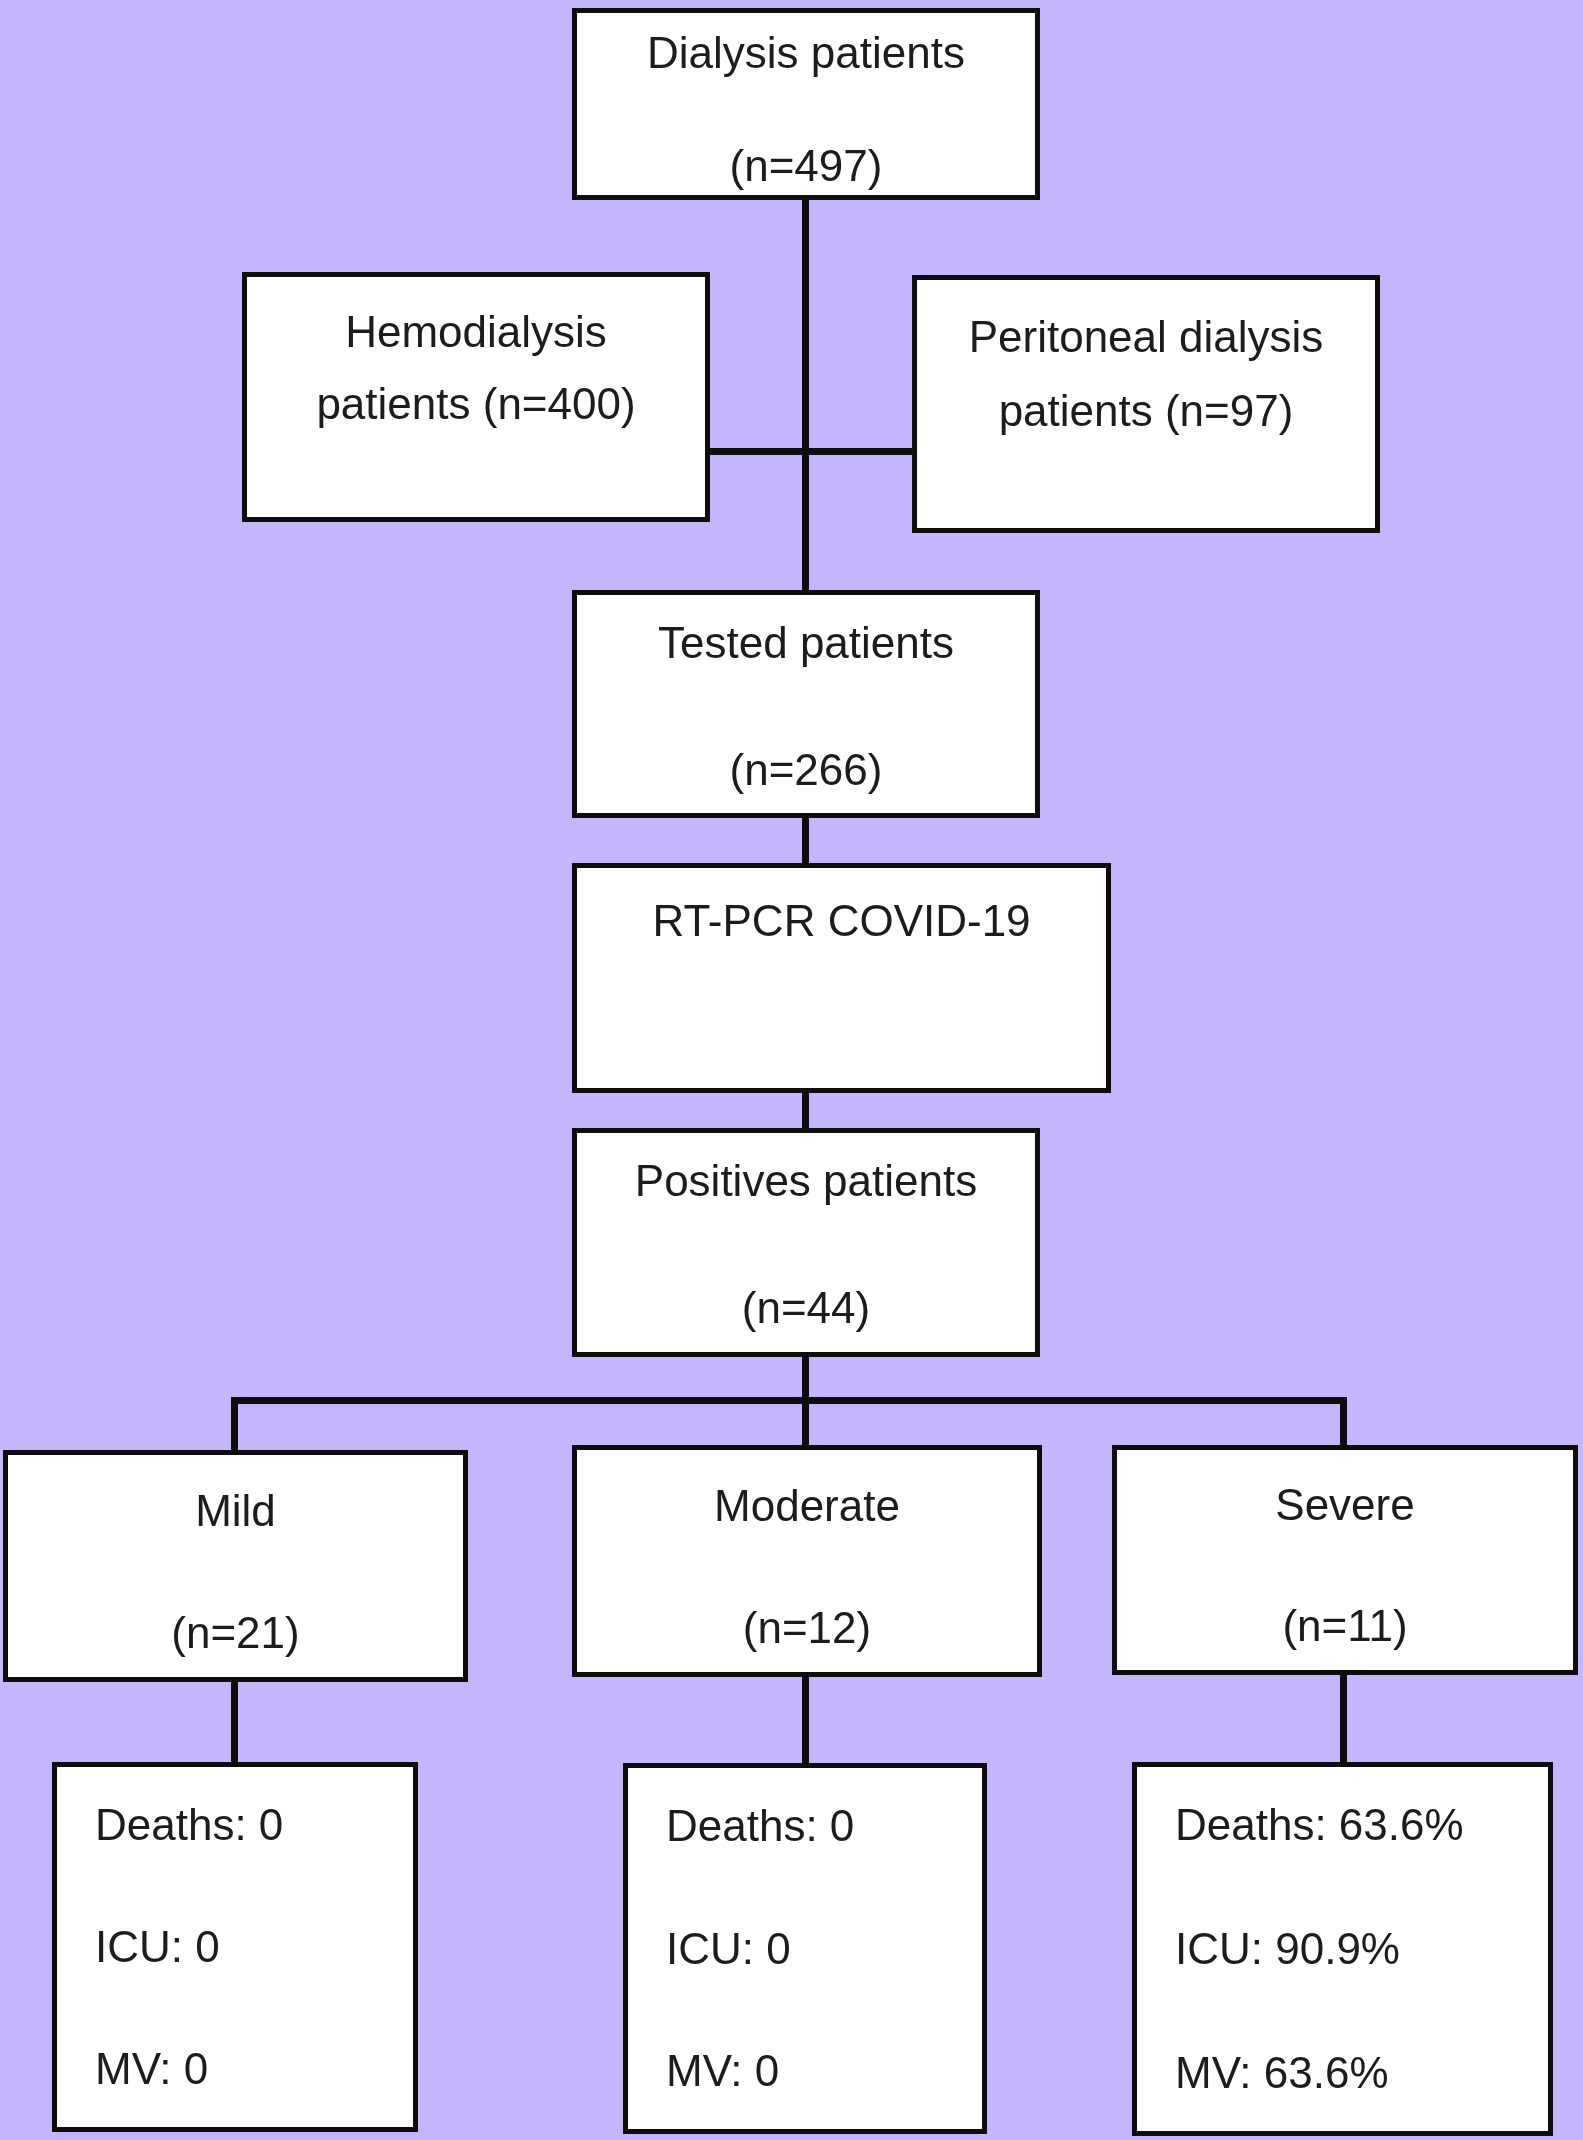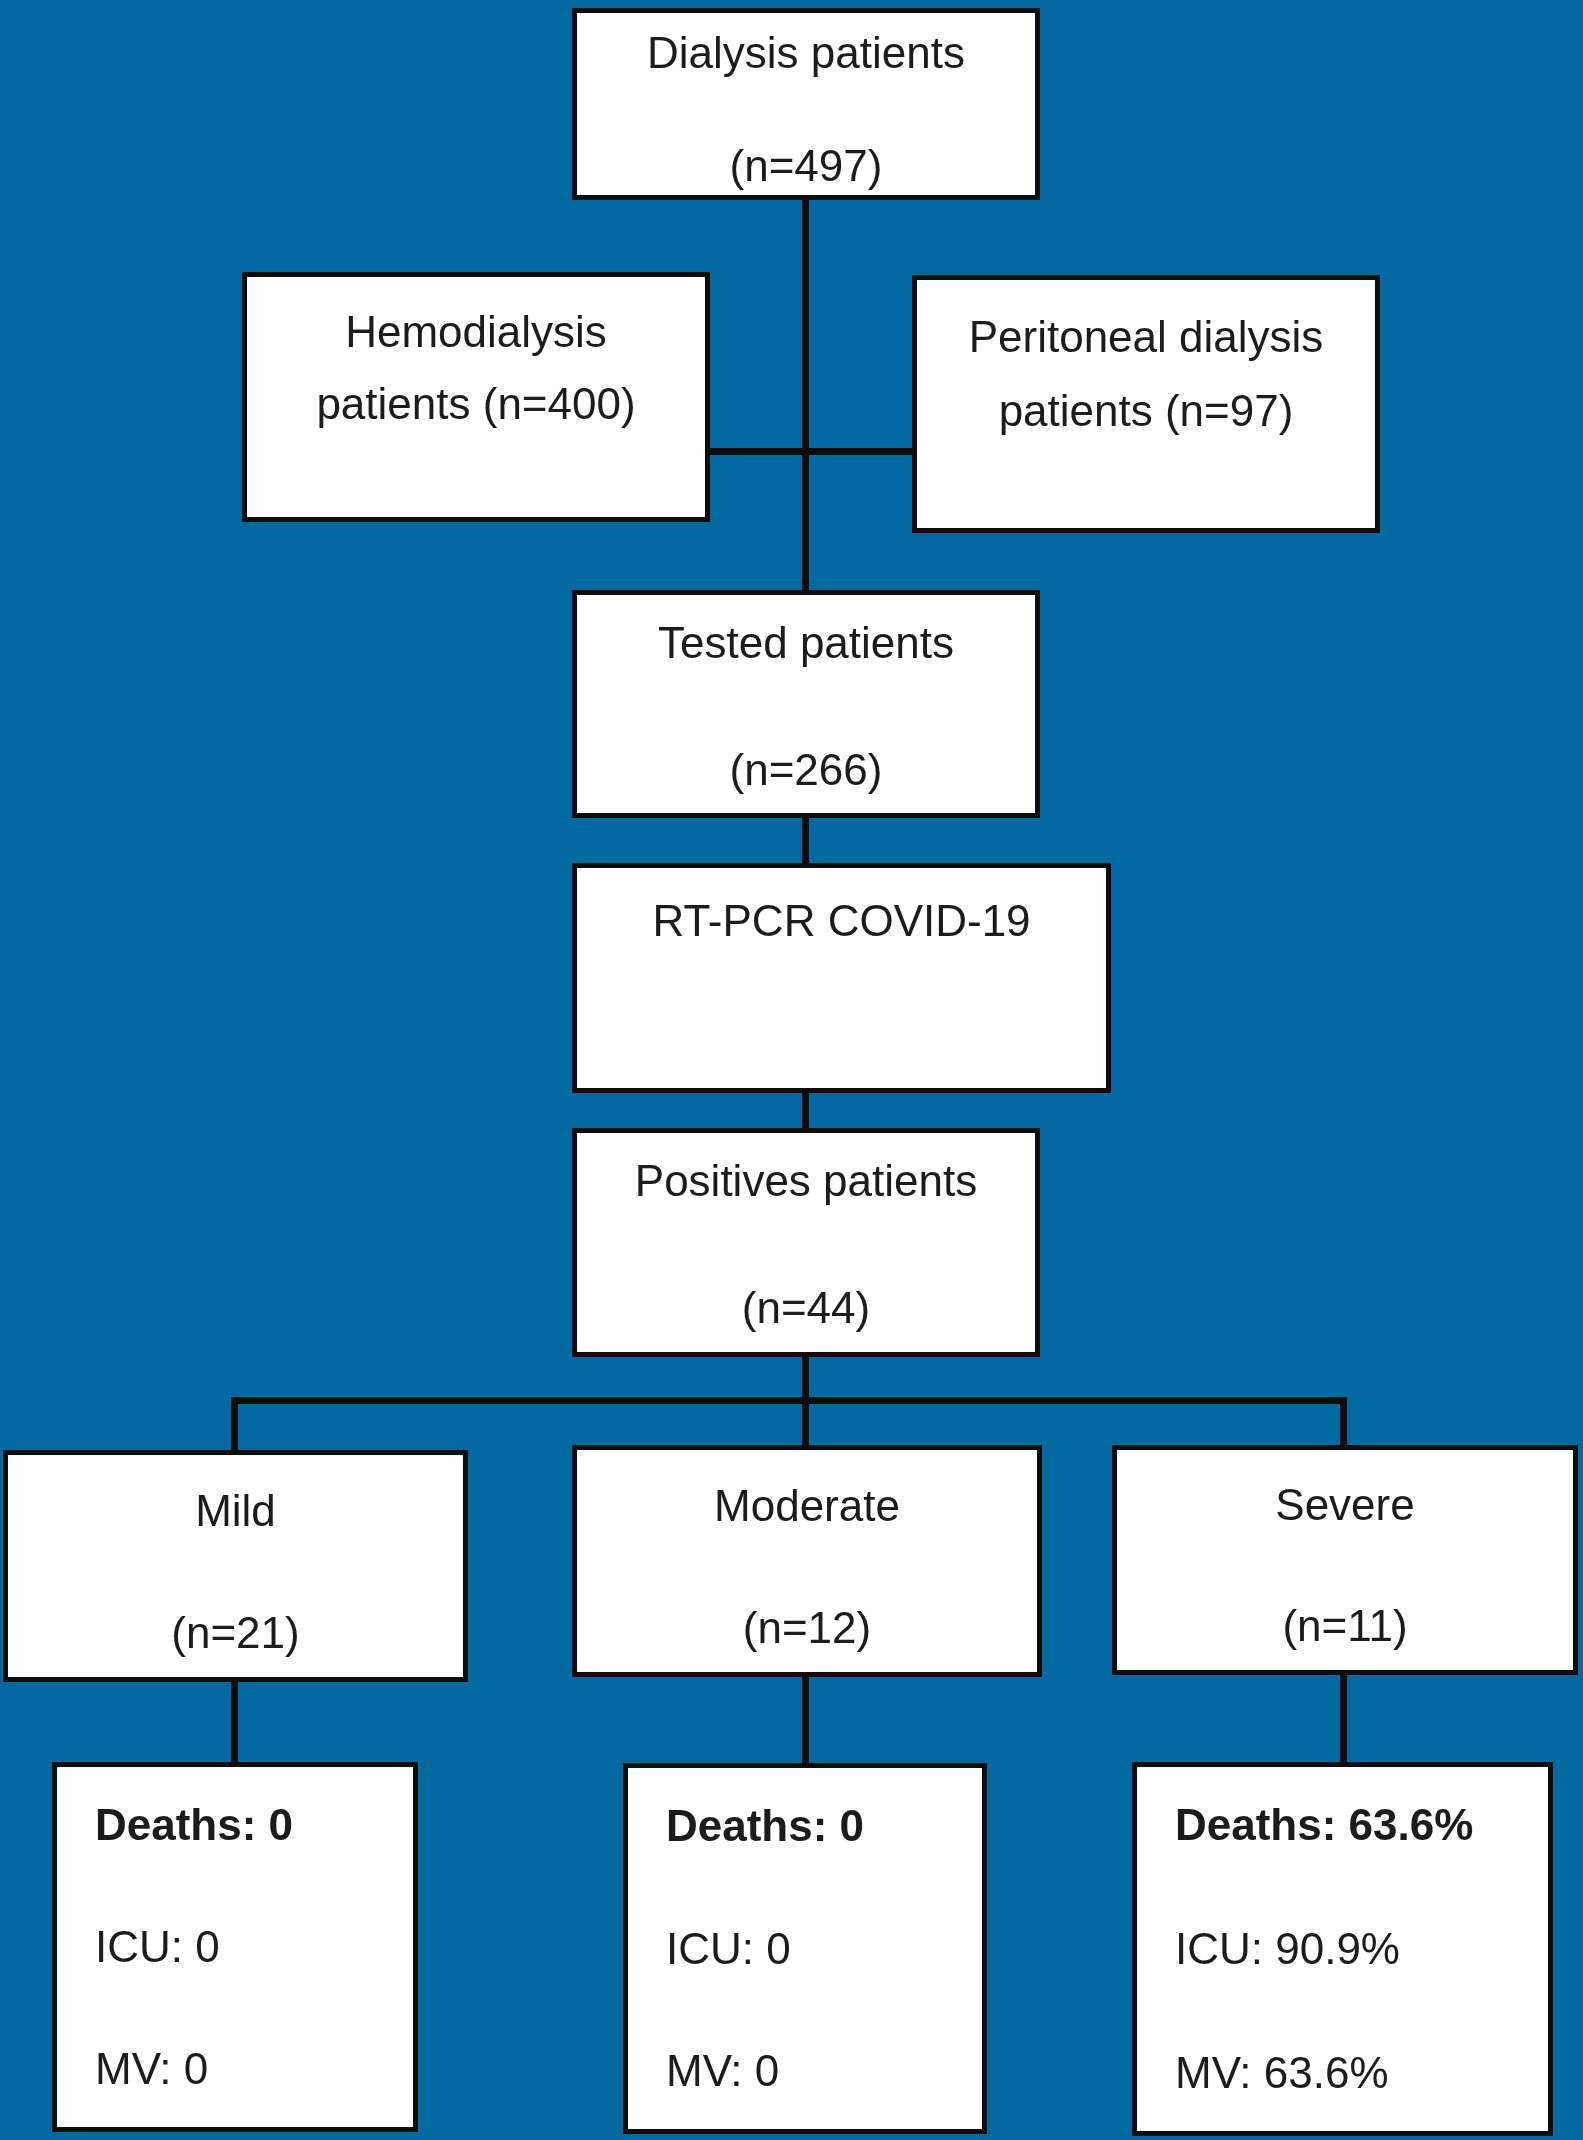--- a/index.html
+++ b/index.html
@@ -1,19 +1,19 @@
 <!DOCTYPE html>
 <html><head>
 <meta charset="utf-8">
 <style>
   html,body{margin:0;padding:0;background:#ffffff;}
   #canvas{
     position:relative;
     width:1583px;height:2140px;
-    background:#0369a1;
+    background:#c4b5fd;
     font-family:"Liberation Sans", sans-serif;
     color:#1c1c1c;
     overflow:hidden;
   }
   .node{
     position:absolute;
     background:#ffffff;
     border:5px solid #0d0d0d;
     box-sizing:border-box;
   }
@@ -24,21 +24,21 @@
     transform:translateY(-50%);
     font-size:44px;
     line-height:1;
     white-space:nowrap;
   }
   
   .stack-a .l0{top:22%;} .stack-a .l1{top:60%;margin-top:44px;}
   .stack-d .l0{top:23%;} .stack-d .l1{top:53%;}
   .stack-b .l0{top:25%;} .stack-b .l1{top:80%;}
   .single .l0{top:24%;}
-  .stack-c .l0{top:16%;font-weight:bold;} .stack-c .l1{top:50%;} .stack-c .l2{top:84%;}
+  .stack-c .l0{top:16%;} .stack-c .l1{top:50%;} .stack-c .l2{top:84%;}
   .stack-c .nline{text-align:left;padding-left:38px;}
   .conn{
     position:absolute;
     background:#0d0d0d;
   }
 </style>
 </head>
 <body>
 
 <div id="canvas">

